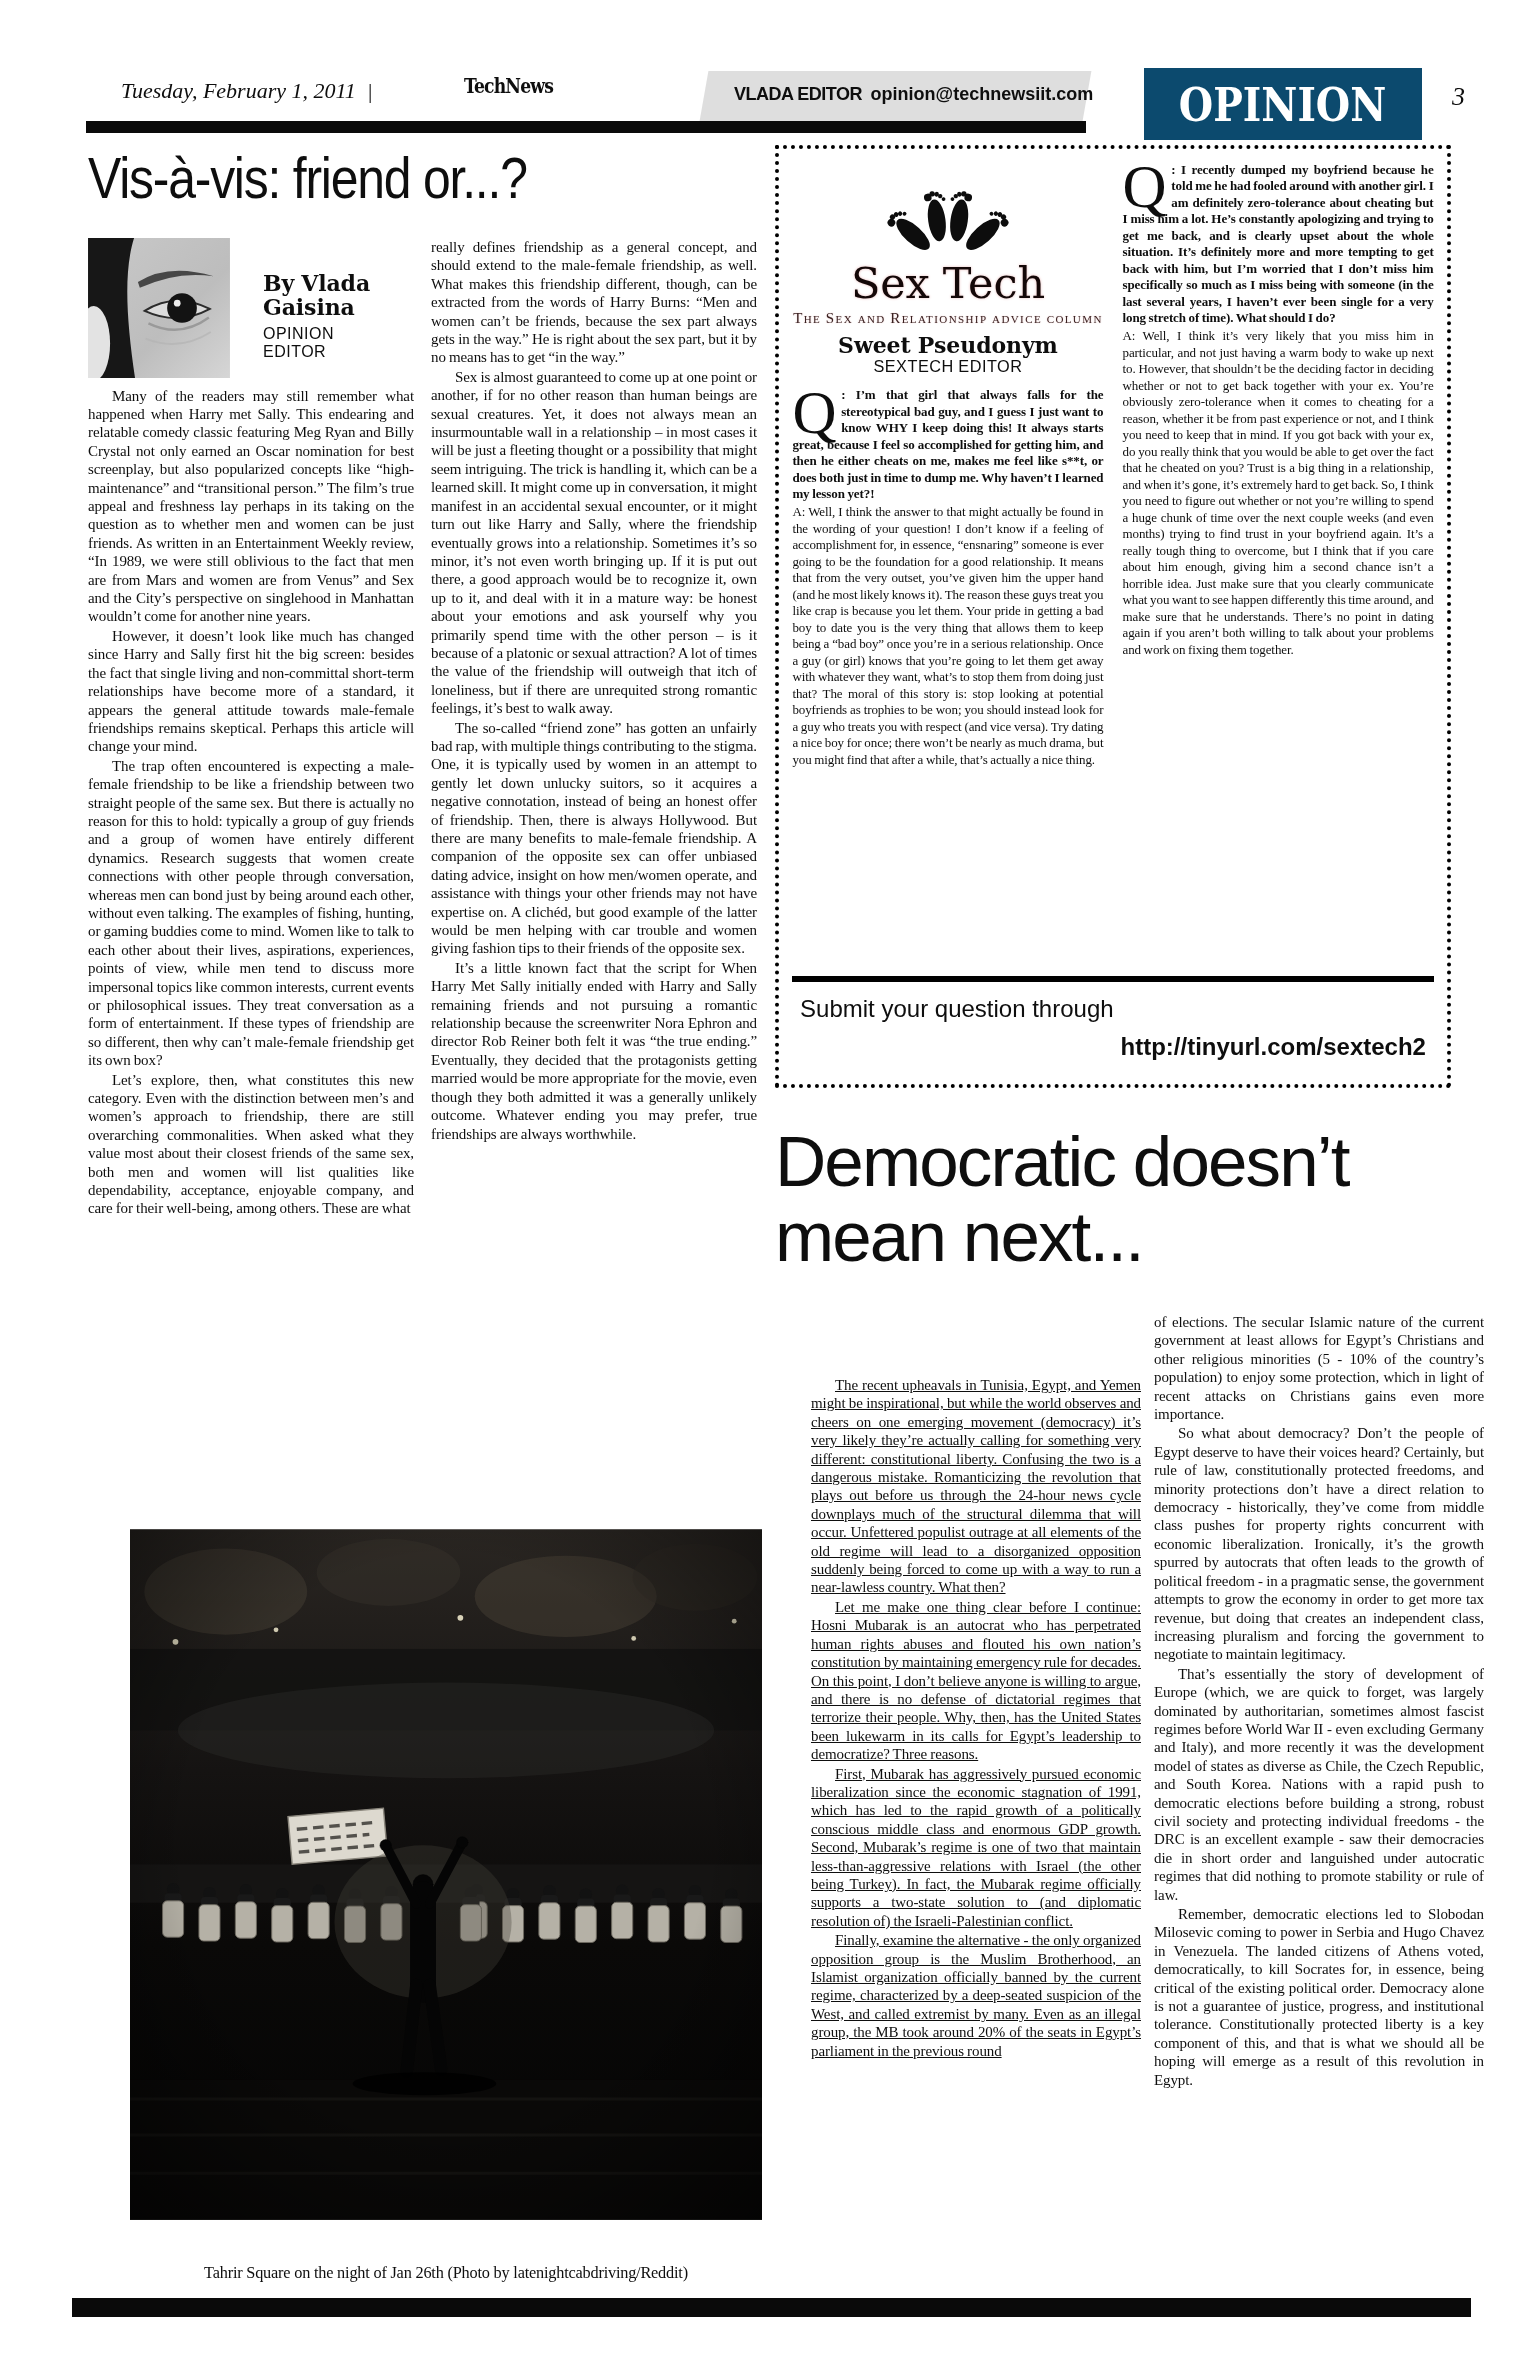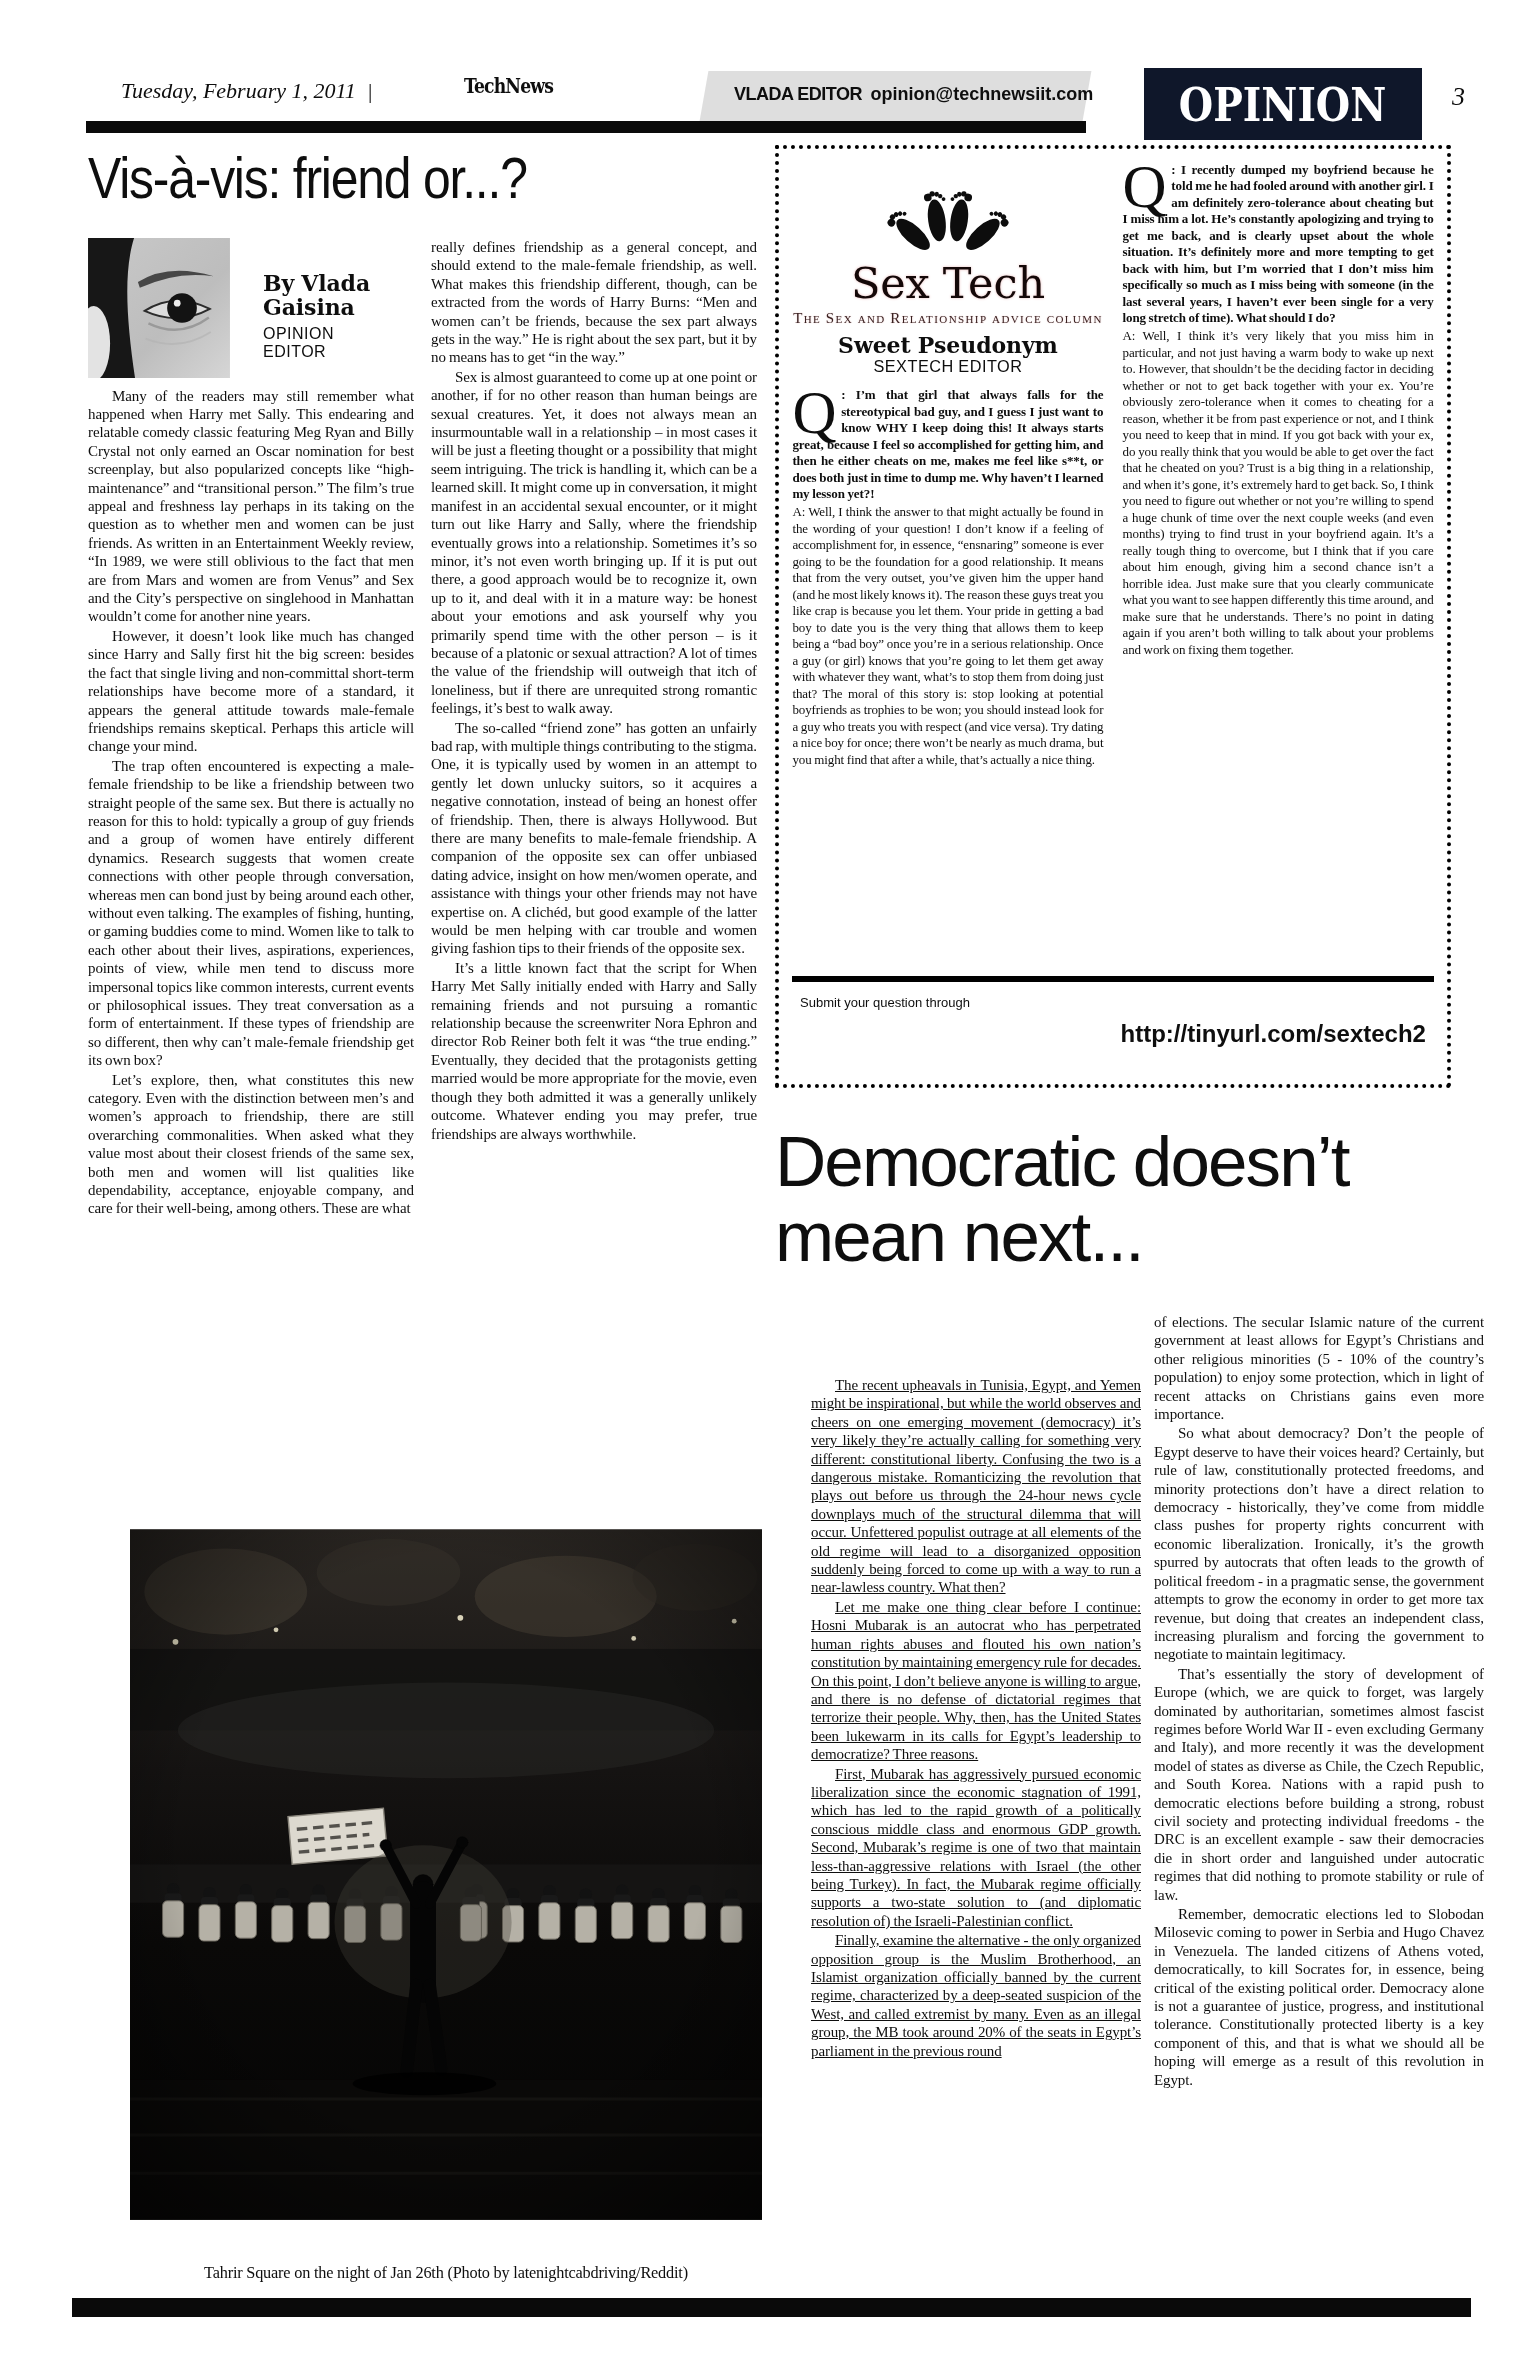--- a/index.html
+++ b/index.html
@@ -11,21 +11,21 @@
 
   
   .date{left:121px;top:80px;font-style:italic;font-size:22px;line-height:1;}
   .masthead{left:464px;top:76px;font-family:"DejaVu Serif","Liberation Serif",serif;
             font-weight:bold;font-size:20px;line-height:1;letter-spacing:-1px;}
   .graybox{left:704px;top:71px;width:383px;height:50px;background:#dedede;transform:skewX(-10deg);}
   .contact{left:734px;top:85px;font-family:"Liberation Sans",sans-serif;font-size:18px;line-height:1;}
   .contact b{letter-spacing:-0.5px;}
   .contact span.em{font-weight:700;margin-left:8.6px;}
   .hdrbar{left:86px;top:121px;width:1000px;height:11.5px;background:#0a0a0a;}
-  .opinionbox{left:1144px;top:68px;width:278px;height:72px;background:#0f172a;
+  .opinionbox{left:1144px;top:68px;width:278px;height:72px;background:#0c4a6e;
               display:flex;align-items:center;justify-content:center;}
   .opinionbox span{color:#ffffff;font-family:"DejaVu Serif",serif;font-weight:bold;font-size:47px;}
   .pagenum{left:1452px;top:82px;font-style:italic;font-size:26px;}
 
   
   .body-col{position:absolute;text-align:justify;font-size:15px;line-height:18.4px;
             word-spacing:-0.5px;letter-spacing:-0.1px;overflow:hidden;}
   .body-col p{margin:0 0 1px 0;text-indent:24px;}
   .body-col p.noindent{text-indent:0;}
   .hl1{left:88px;top:149px;width:680px;font-family:"Liberation Sans",sans-serif;
@@ -51,21 +51,21 @@
   .st-title{font-family:"DejaVu Serif",serif;font-size:43px;line-height:1;color:#140808;
             text-shadow:0 0 2.9px #e8b9b9;}
   .st-sub{font-variant:small-caps;font-size:15px;letter-spacing:1.4px;color:#3a2222;
           text-shadow:0 0 1.9px #eccaca;margin-top:4.8px;}
   .st-author{font-family:"DejaVu Serif",serif;font-weight:bold;font-size:22px;margin-top:10.5px;}
   .st-author-title{font-family:"Liberation Sans",sans-serif;font-size:16.3px;letter-spacing:0.5px;margin-top:4.8px;}
   .qa{margin:0 0 1.9px 0;}
   .dropQ{float:left;font-size:61px;line-height:46px;padding:2.9px 4.8px 0 0;font-family:"Liberation Serif",serif;}
   .qbold{font-weight:bold;}
   .st-submit{border-top:6.7px solid #000;margin-top:4.8px;padding:12.5px 7.7px 0 7.7px;}
-  .st-submit .lab{font-family:"Liberation Sans",sans-serif;font-size:13px;}
+  .st-submit .lab{font-family:"Liberation Sans",sans-serif;font-size:24px;}
   .st-submit .url{text-align:right;font-family:"Liberation Sans",sans-serif;font-weight:bold;
                   font-size:24px;margin-top:10.5px;}
 
   
   .tahrir{left:130px;top:1529px;width:632px;height:691px;}
   .caption{left:130px;top:2263px;width:632px;text-align:center;font-size:16.3px;letter-spacing:-0.2px;}
 
   .botbar{left:72px;top:2298px;width:1399px;height:19px;background:#0a0a0a;}
 </style>
 </head>

